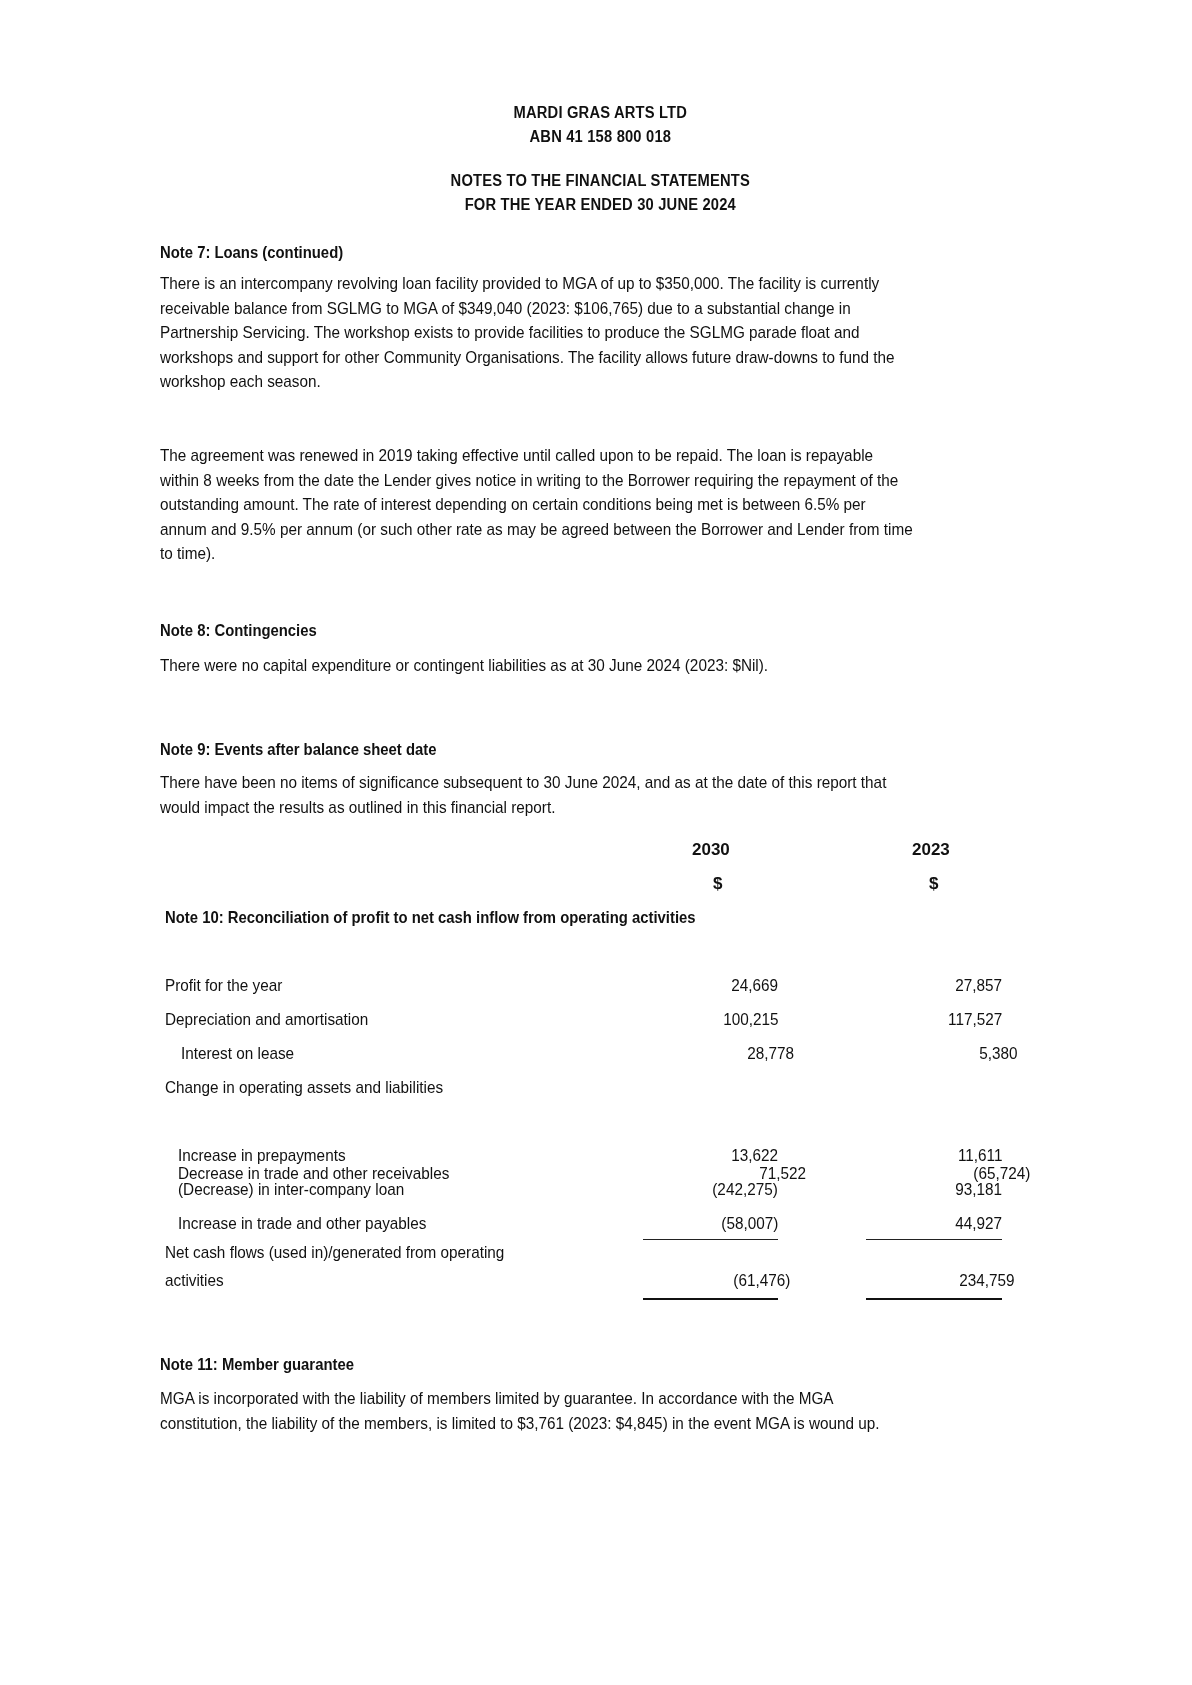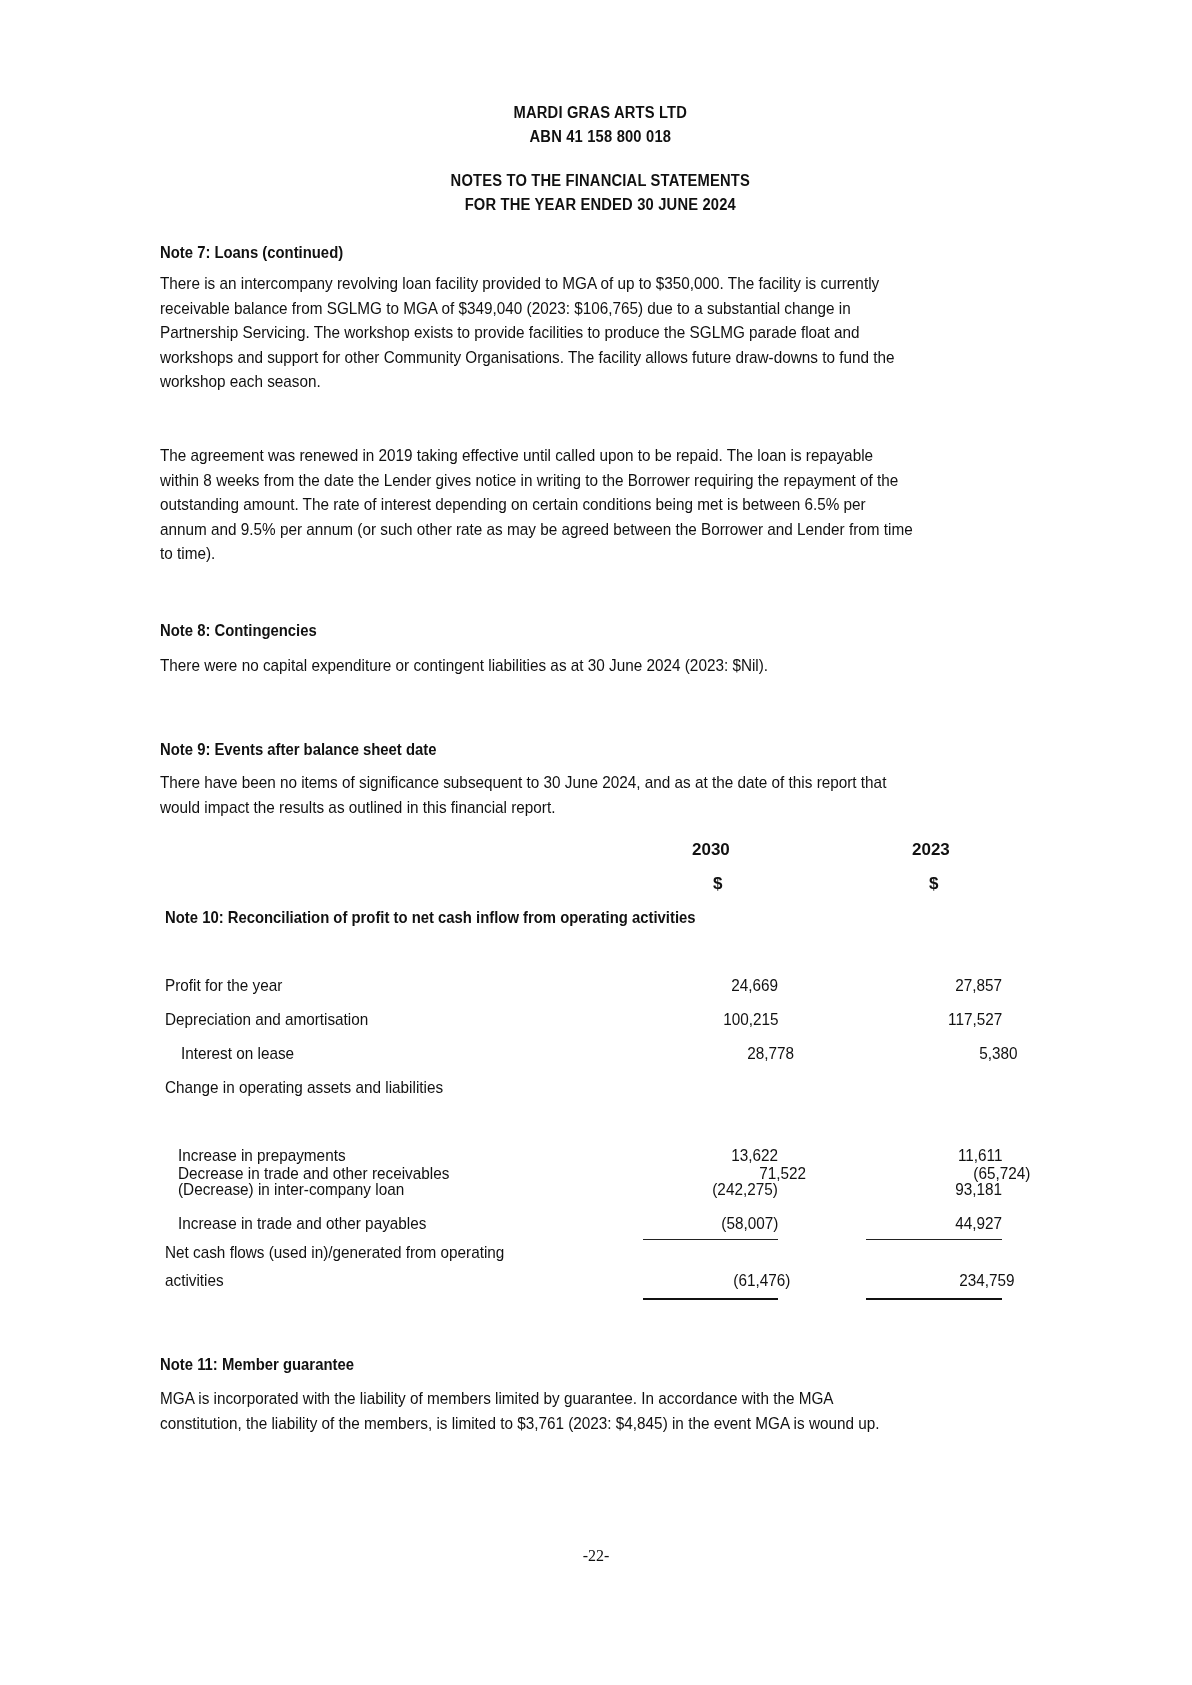--- a/index.html
+++ b/index.html
@@ -134,14 +134,13 @@
     <div class="rule thick" style="top:1298px; left:643px; width:135px;"></div>
     <div class="rule thick" style="top:1298px; left:866px; width:136px;"></div>
   </div>
 
   <div class="h" style="top:1355px;">Note 11: Member guarantee</div>
   <div class="p" style="top:1387px;">
     <span class="ln">MGA is incorporated with the liability of members limited by guarantee.  In accordance with the MGA</span>
     <span class="ln">constitution, the liability of the members, is limited to $3,761 (2023: $4,845) in the event MGA is wound up.</span>
   </div>
 
-  <div class="pgnum">-22-</div>
 </div>
 
 </body></html>

